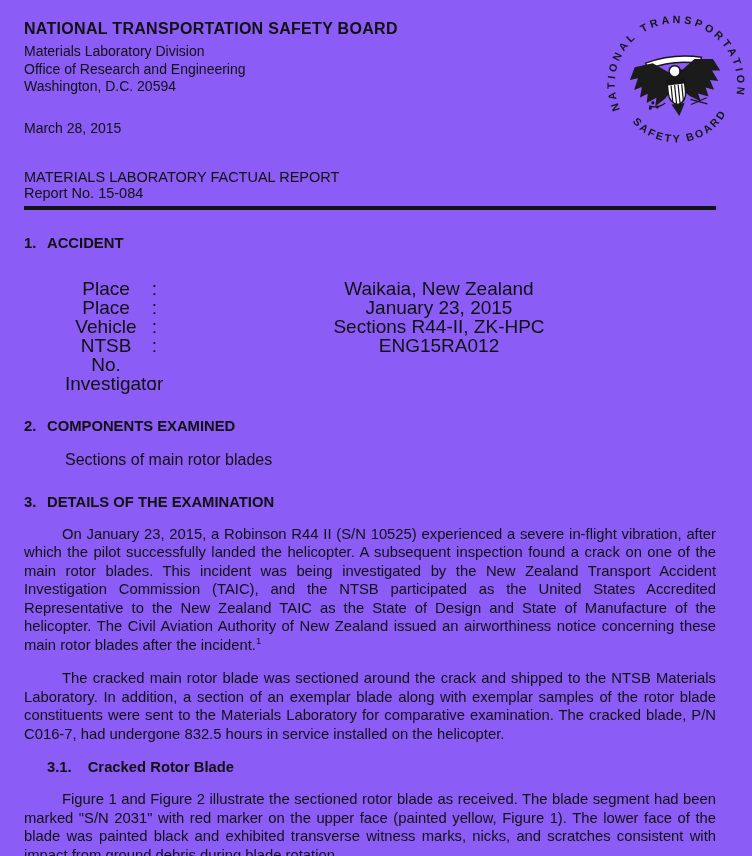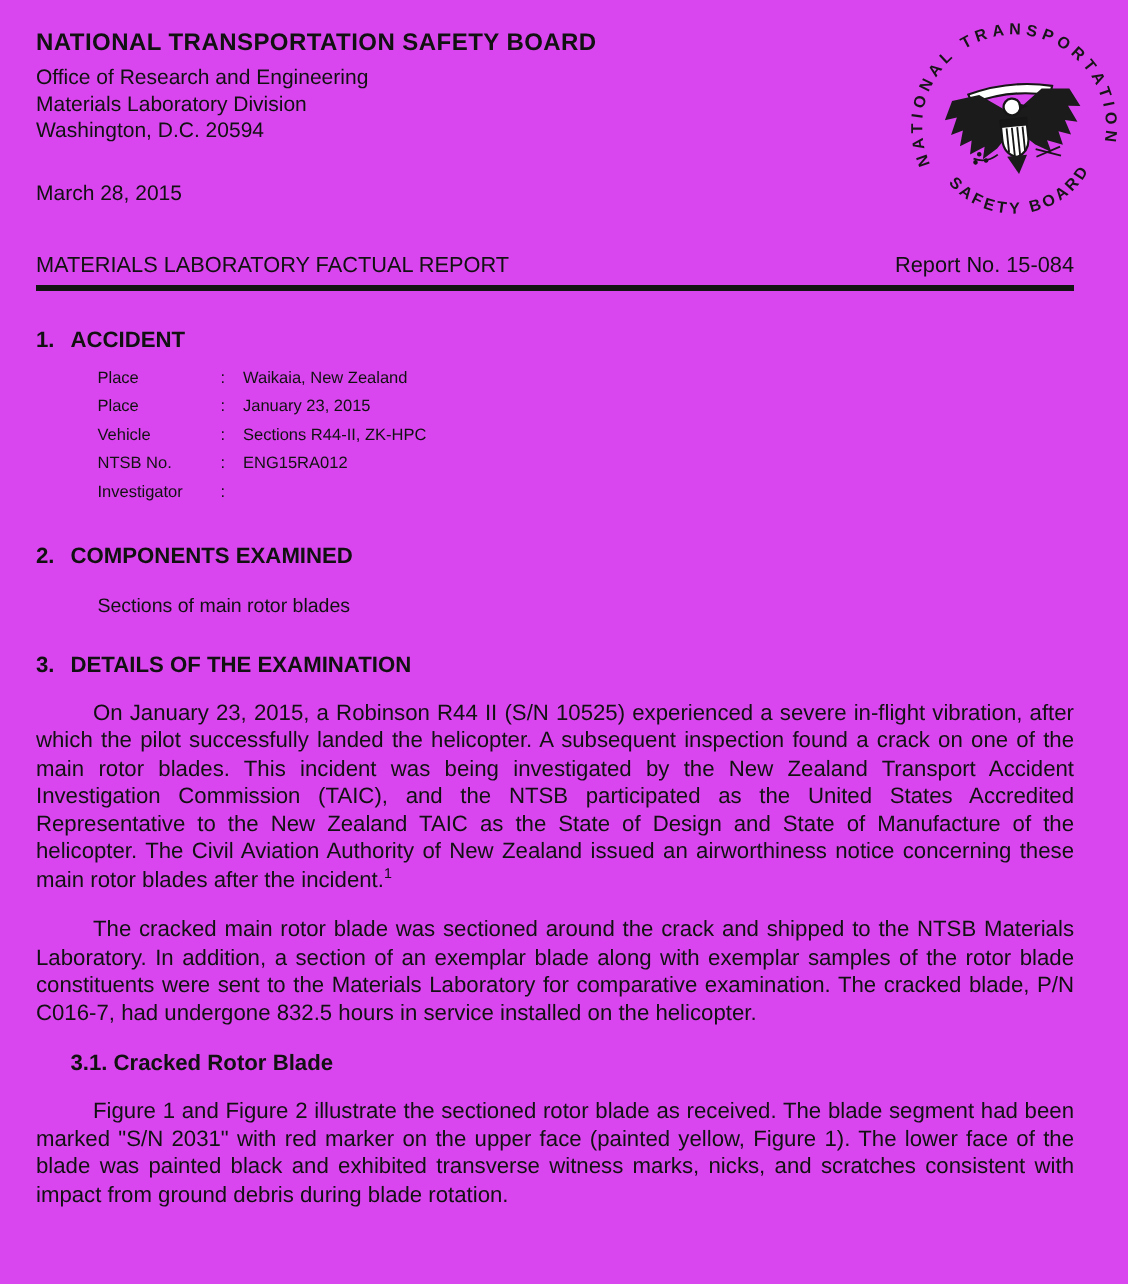--- a/index.html
+++ b/index.html
@@ -1,21 +1,21 @@
 <!DOCTYPE html>
 <html><head>
 <meta charset="utf-8">
 <style>
   html, body { margin: 0; padding: 0; background: #e8e8e8; }
   .page {
     position: relative;
     width: 752px;
     height: 856px;
     margin: 0;
-    background: #d946ef;
+    background: #8b5cf6;
     color: #111111;
     font-family: "Liberation Sans", sans-serif;
     box-sizing: border-box;
     padding: 18px 36px 10px 24px;
     overflow: hidden;
   }
 
   
   .org-name {
     font-size: 16px;
@@ -42,72 +42,73 @@
     fill: #161616;
   }
   .seal-top-text { letter-spacing: 3.2px; }
   .seal-bottom-text { letter-spacing: 2.2px; }
 
   
   .report-bar {
     margin-top: 33px;
     display: flex;
     justify-content: space-between;
-    align-items: flex-end;
     border-bottom: 4px solid #141414;
     padding-bottom: 5px;
     font-size: 14.5px;
+    flex-direction: column;
   }
 
   
   .section-heading {
     display: flex;
     font-weight: bold;
     font-size: 14.8px;
     margin-top: 25px;
   }
   .section-heading .sec-num { width: 23px; flex: 0 0 23px; }
 
   .accident-details {
-    margin: 8px 0 0 41px;
-    font-size: 11px;
+    margin: 28px 0 0 41px;
+    font-size: 19px;
     line-height: 19px;
+    text-align: center;
   }
   .detail-row { display: grid; grid-template-columns: 82px 15px auto; }
 
   .plain-body {
     margin: 17px 0 0 41px;
-    font-size: 13px;
+    font-size: 16px;
   }
 
   .para {
     margin: 15px 0 0 0;
     font-size: 14.8px;
     line-height: 18.5px;
     text-align: justify;
     text-indent: 38px;
   }
   .para sup { font-size: 9.5px; vertical-align: super; line-height: 0; }
 
   .sub-heading {
     margin: 16px 0 0 23px;
     font-weight: bold;
     font-size: 14.8px;
   }
-  .sub-heading .sub-num { margin-right: 4px; }
+  .sub-heading .sub-num { margin-right: 16px; }
 </style>
 </head>
 <body>
 
 <div class="page">
 
   <div>
     <div class="org-name">NATIONAL TRANSPORTATION SAFETY BOARD</div>
+    <div class="header-line">Materials Laboratory Division</div>
     <div class="header-line">Office of Research and Engineering</div>
-    <div class="header-line">Materials Laboratory Division</div>
     <div class="header-line">Washington, D.C. 20594</div>
     <div class="date-line">March 28, 2015</div>
   </div>
 
   <div class="seal-wrap">
     <svg viewBox="0 0 145 145">
       <defs>
         <path id="arcTop" d="M 16,93 A 60,60 0 1 1 129,93" fill="none"></path>
         <path id="arcBottom" d="M 26,105 A 56,56 0 0 0 119,105" fill="none"></path>
       </defs>

